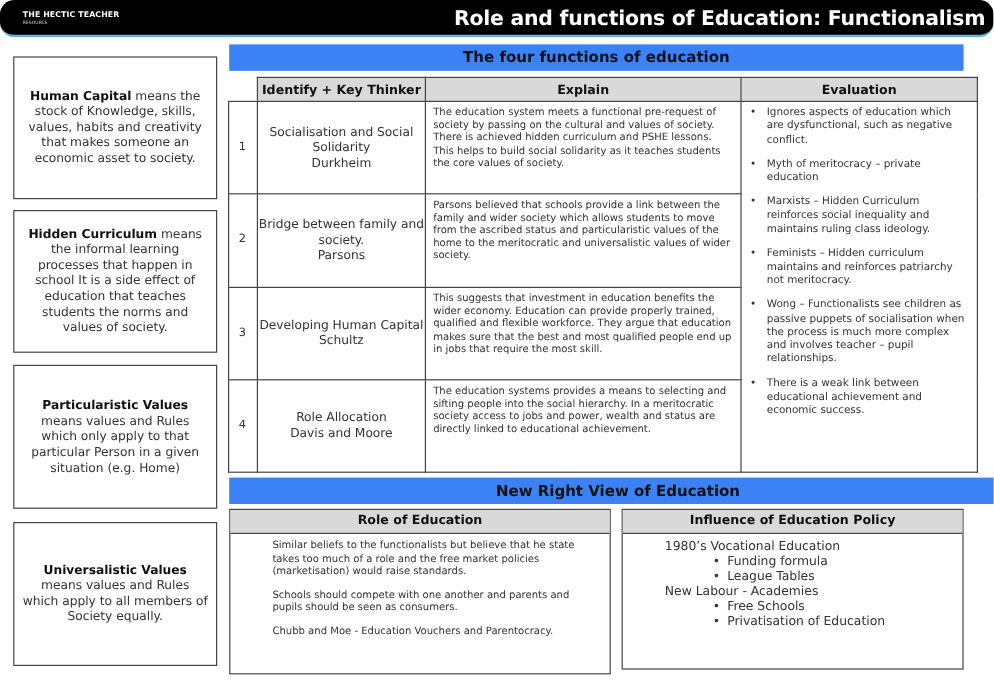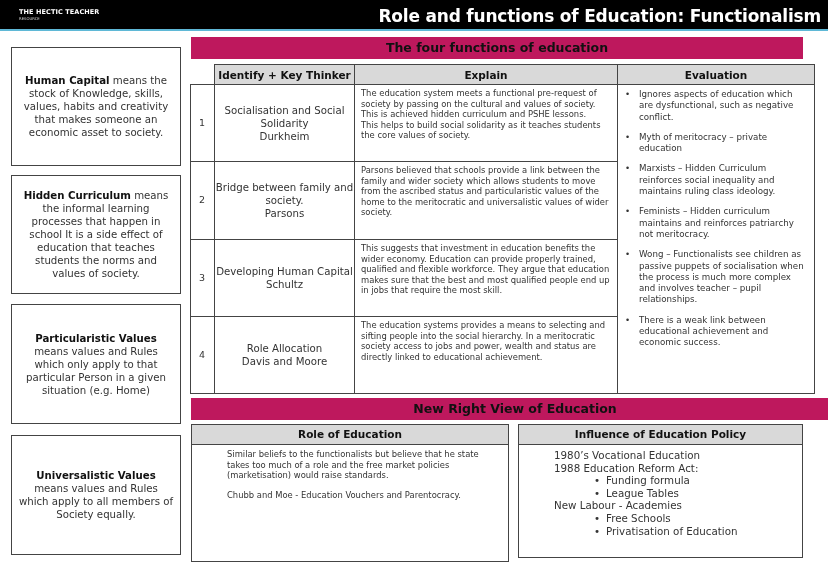--- a/index.html
+++ b/index.html
@@ -1,30 +1,30 @@
 <!DOCTYPE html>
 <html><head>
 <meta charset="utf-8">
 <style>
   * { box-sizing: border-box; margin: 0; padding: 0; }
   html, body { width: 828px; height: 573px; overflow: hidden; background: #ffffff; }
   body { font-family: "DejaVu Sans", "Liberation Sans", sans-serif; color: #333; position: relative; }
 
-  .topbar { position: absolute; left: 0; top: 0; width: 828px; height: 31px; background: #000; border-bottom: 2px solid #5fb8d6; }
+  .topbar { position: absolute; left: 0; top: 0; width: 828px; height: 31px; background: #000; border-bottom: 2px solid #5fb8d6; border-radius: 12px; }
   .brand { position: absolute; left: 19px; top: 9px; color: #fff; }
   .brand .b1 { font-size: 6.5px; font-weight: bold; letter-spacing: 0.1px; line-height: 7px; }
   .brand .b2 { font-size: 3.8px; line-height: 5px; color: #ddd; }
   .title { position: absolute; right: 7px; top: 6px; color: #fff; font-size: 17px; font-weight: bold; letter-spacing: -0.2px; }
 
   .defbox { position: absolute; left: 11px; width: 170px; border: 1.5px solid #444; background: #fff;
             display: flex; align-items: center; justify-content: center; text-align: center;
             font-size: 10.2px; line-height: 13px; color: #333; padding: 0 6px; }
   .defbox b { color: #111; }
 
-  .band { position: absolute; background: #be185d; text-align: center; font-weight: bold; color: #111; font-size: 12.5px; }
+  .band { position: absolute; background: #3b82f6; text-align: center; font-weight: bold; color: #111; font-size: 12.5px; }
 
   table.ff { position: absolute; left: 190px; top: 64px; border-collapse: collapse; }
   table.ff th { background: #d9d9d9; font-size: 10.5px; font-weight: bold; color: #111; height: 20px; border: 1.5px solid #444; }
   table.ff td { border: 1.5px solid #444; vertical-align: top; font-size: 8.4px; line-height: 10.6px; color: #333; }
   table.ff td.num { width: 24px; vertical-align: middle; text-align: left; padding-left: 8px; font-size: 9.5px; }
   table.ff td.think { width: 140px; text-align: center; vertical-align: middle; font-size: 10.2px; line-height: 13px; }
   table.ff td.think .tn { }
   table.ff td.exp { width: 263px; padding: 3px 6px; }
   table.ff th.blank { border: none; background: transparent; border-bottom: 1.5px solid #444; }
   table.ff td.eval { width: 197px; padding: 4px 6px 4px 5px; font-size: 8.7px; line-height: 11.3px; }
@@ -75,21 +75,21 @@
     <th>Explain</th>
     <th>Evaluation</th>
   </tr>
   <tr style="height:77px;">
     <td class="num">1</td>
     <td class="think">
       <div>Socialisation and Social Solidarity</div>
       <div class="tn">Durkheim</div>
     </td>
     <td class="exp">
-      <div>The education system meets a functional pre-request of society by passing on the cultural and values of society. This is achieved hidden curriculum and PSHE lessons.</div>
+      <div>The education system meets a functional pre-request of society by passing on the cultural and values of society. There is achieved hidden curriculum and PSHE lessons.</div>
       <div>This helps to build social solidarity as it teaches students the core values of society.</div>
     </td>
     <td class="eval" rowspan="4">
       <ul>
         <li>Ignores aspects of education which are dysfunctional, such as negative conflict.</li>
         <li>Myth of meritocracy – private education</li>
         <li>Marxists – Hidden Curriculum reinforces social inequality and maintains ruling class ideology.</li>
         <li>Feminists – Hidden curriculum maintains and reinforces patriarchy not meritocracy.</li>
         <li>Wong – Functionalists see children as passive puppets of socialisation when the process is much more complex and involves teacher – pupil relationships.</li>
         <li>There is a weak link between educational achievement and economic success.</li>
@@ -128,28 +128,28 @@
   </tr>
 </tbody>
   </table>
 
 <div class="band" style="left:191px;top:398px;width:648px;height:22px;line-height:22px;">New Right View of Education</div>
 
 <div class="panel" style="left:191px;top:424px;width:318px;height:138px;">
   <div class="ph">Role of Education</div>
   <div class="pb">
     <p>Similar beliefs to the functionalists but believe that he state takes too much of a role and the free market policies (marketisation) would raise standards.</p>
+    <p>Schools should compete with one another and parents and pupils should be seen as consumers.</p>
     <p>Chubb and Moe  - Education Vouchers and Parentocracy.</p>
   </div>
 </div>
 
 <div class="panel" style="left:518px;top:424px;width:285px;height:134px;">
   <div class="ph">Influence of Education Policy</div>
   <div class="pb pol">
     <div>1980’s Vocational Education</div>
-    <div>1988 Education Reform Act:</div>
     <div class="sub"><span class="bl">•</span><span class="tx">Funding formula</span></div>
     <div class="sub"><span class="bl">•</span><span class="tx">League Tables</span></div>
     <div>New Labour  - Academies</div>
     <div class="sub"><span class="bl">•</span><span class="tx">Free Schools</span></div>
     <div class="sub"><span class="bl">•</span><span class="tx">Privatisation of Education</span></div>
   </div>
 </div>
 
 </body></html>

